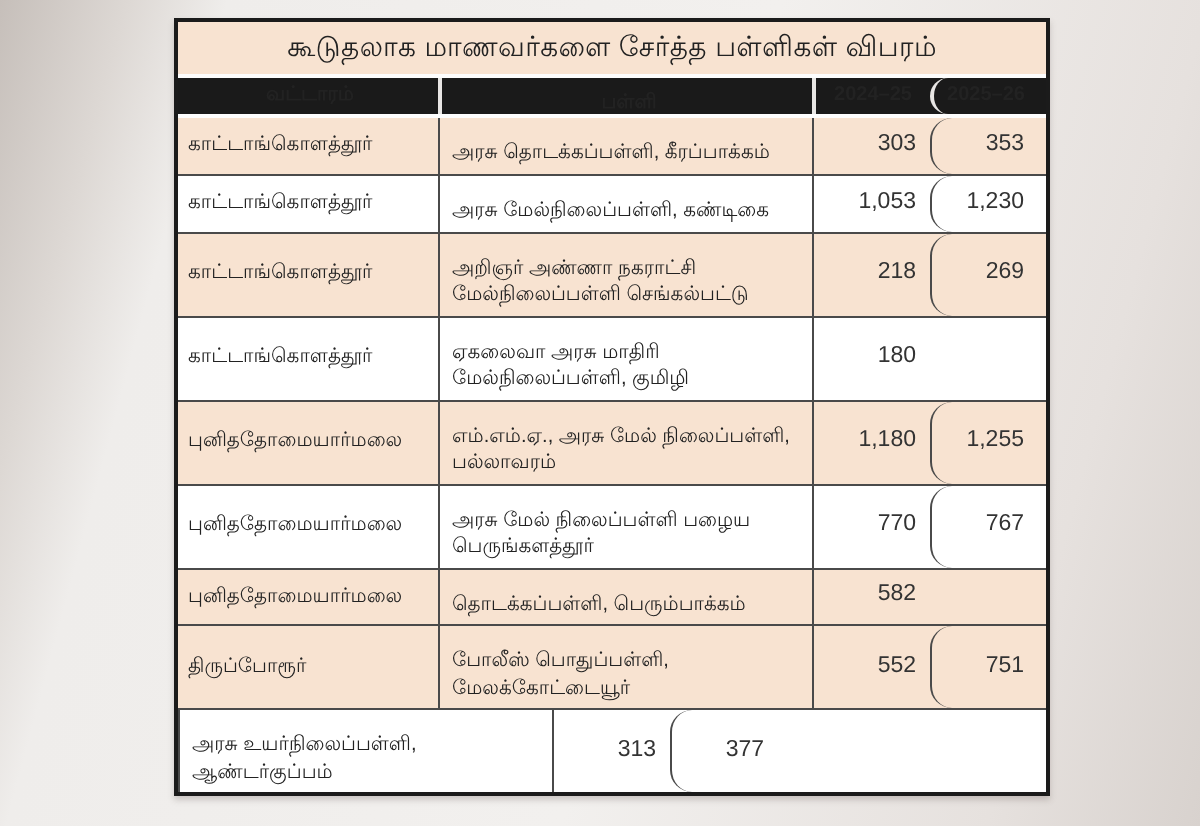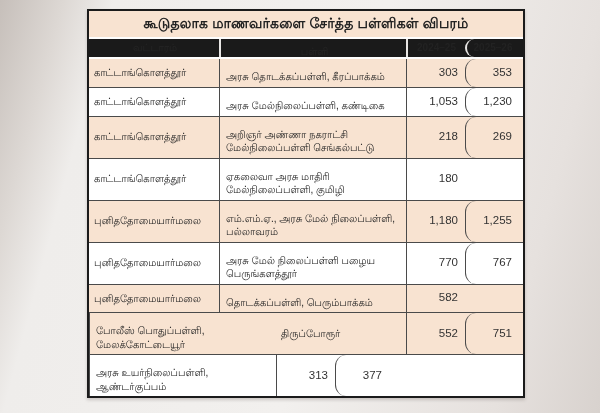--- a/index.html
+++ b/index.html
@@ -27,21 +27,21 @@
     top: 9px;
     width: 438px;
     border: 2px solid var(--border);
     background: var(--row-bg);
     box-shadow: 0 2px 3px rgba(90,80,75,.25);
   }
   .title-row {
     height: 28px;
     background: var(--title-bg);
     color: var(--text);
-    font-weight: bold;
+    font-weight: normal;
     font-size: 14px;
     display: flex;
     align-items: center;
     justify-content: center;
     border-bottom: 2px solid #fdfdfd;
     letter-spacing: .2px;
   }
   .header-row {
     display: flex;
     height: 20px;
@@ -152,22 +152,22 @@
   </div>
 
   <div class="row alt">
     <div class="cell region">புனிததோமையார்மலை</div>
     <div class="cell school">தொடக்கப்பள்ளி, பெரும்பாக்கம்</div>
     <div class="cell year num">582</div>
   </div>
 
 
   <div class="row alt">
+    <div class="cell region">திருப்போரூர்</div>
     <div class="cell school">போலீஸ் பொதுப்பள்ளி, மேலக்கோட்டையூர்</div>
-    <div class="cell region">திருப்போரூர்</div>
     <div class="cell year num">552</div>
     <div class="cell year num y2">751</div>
   </div>
 
   <div class="row">
     <div class="cell school">அரசு உயர்நிலைப்பள்ளி, ஆண்டர்குப்பம்</div>
     <div class="cell year num">313</div>
     <div class="cell year num y2">377</div>
   </div>
 </div>

